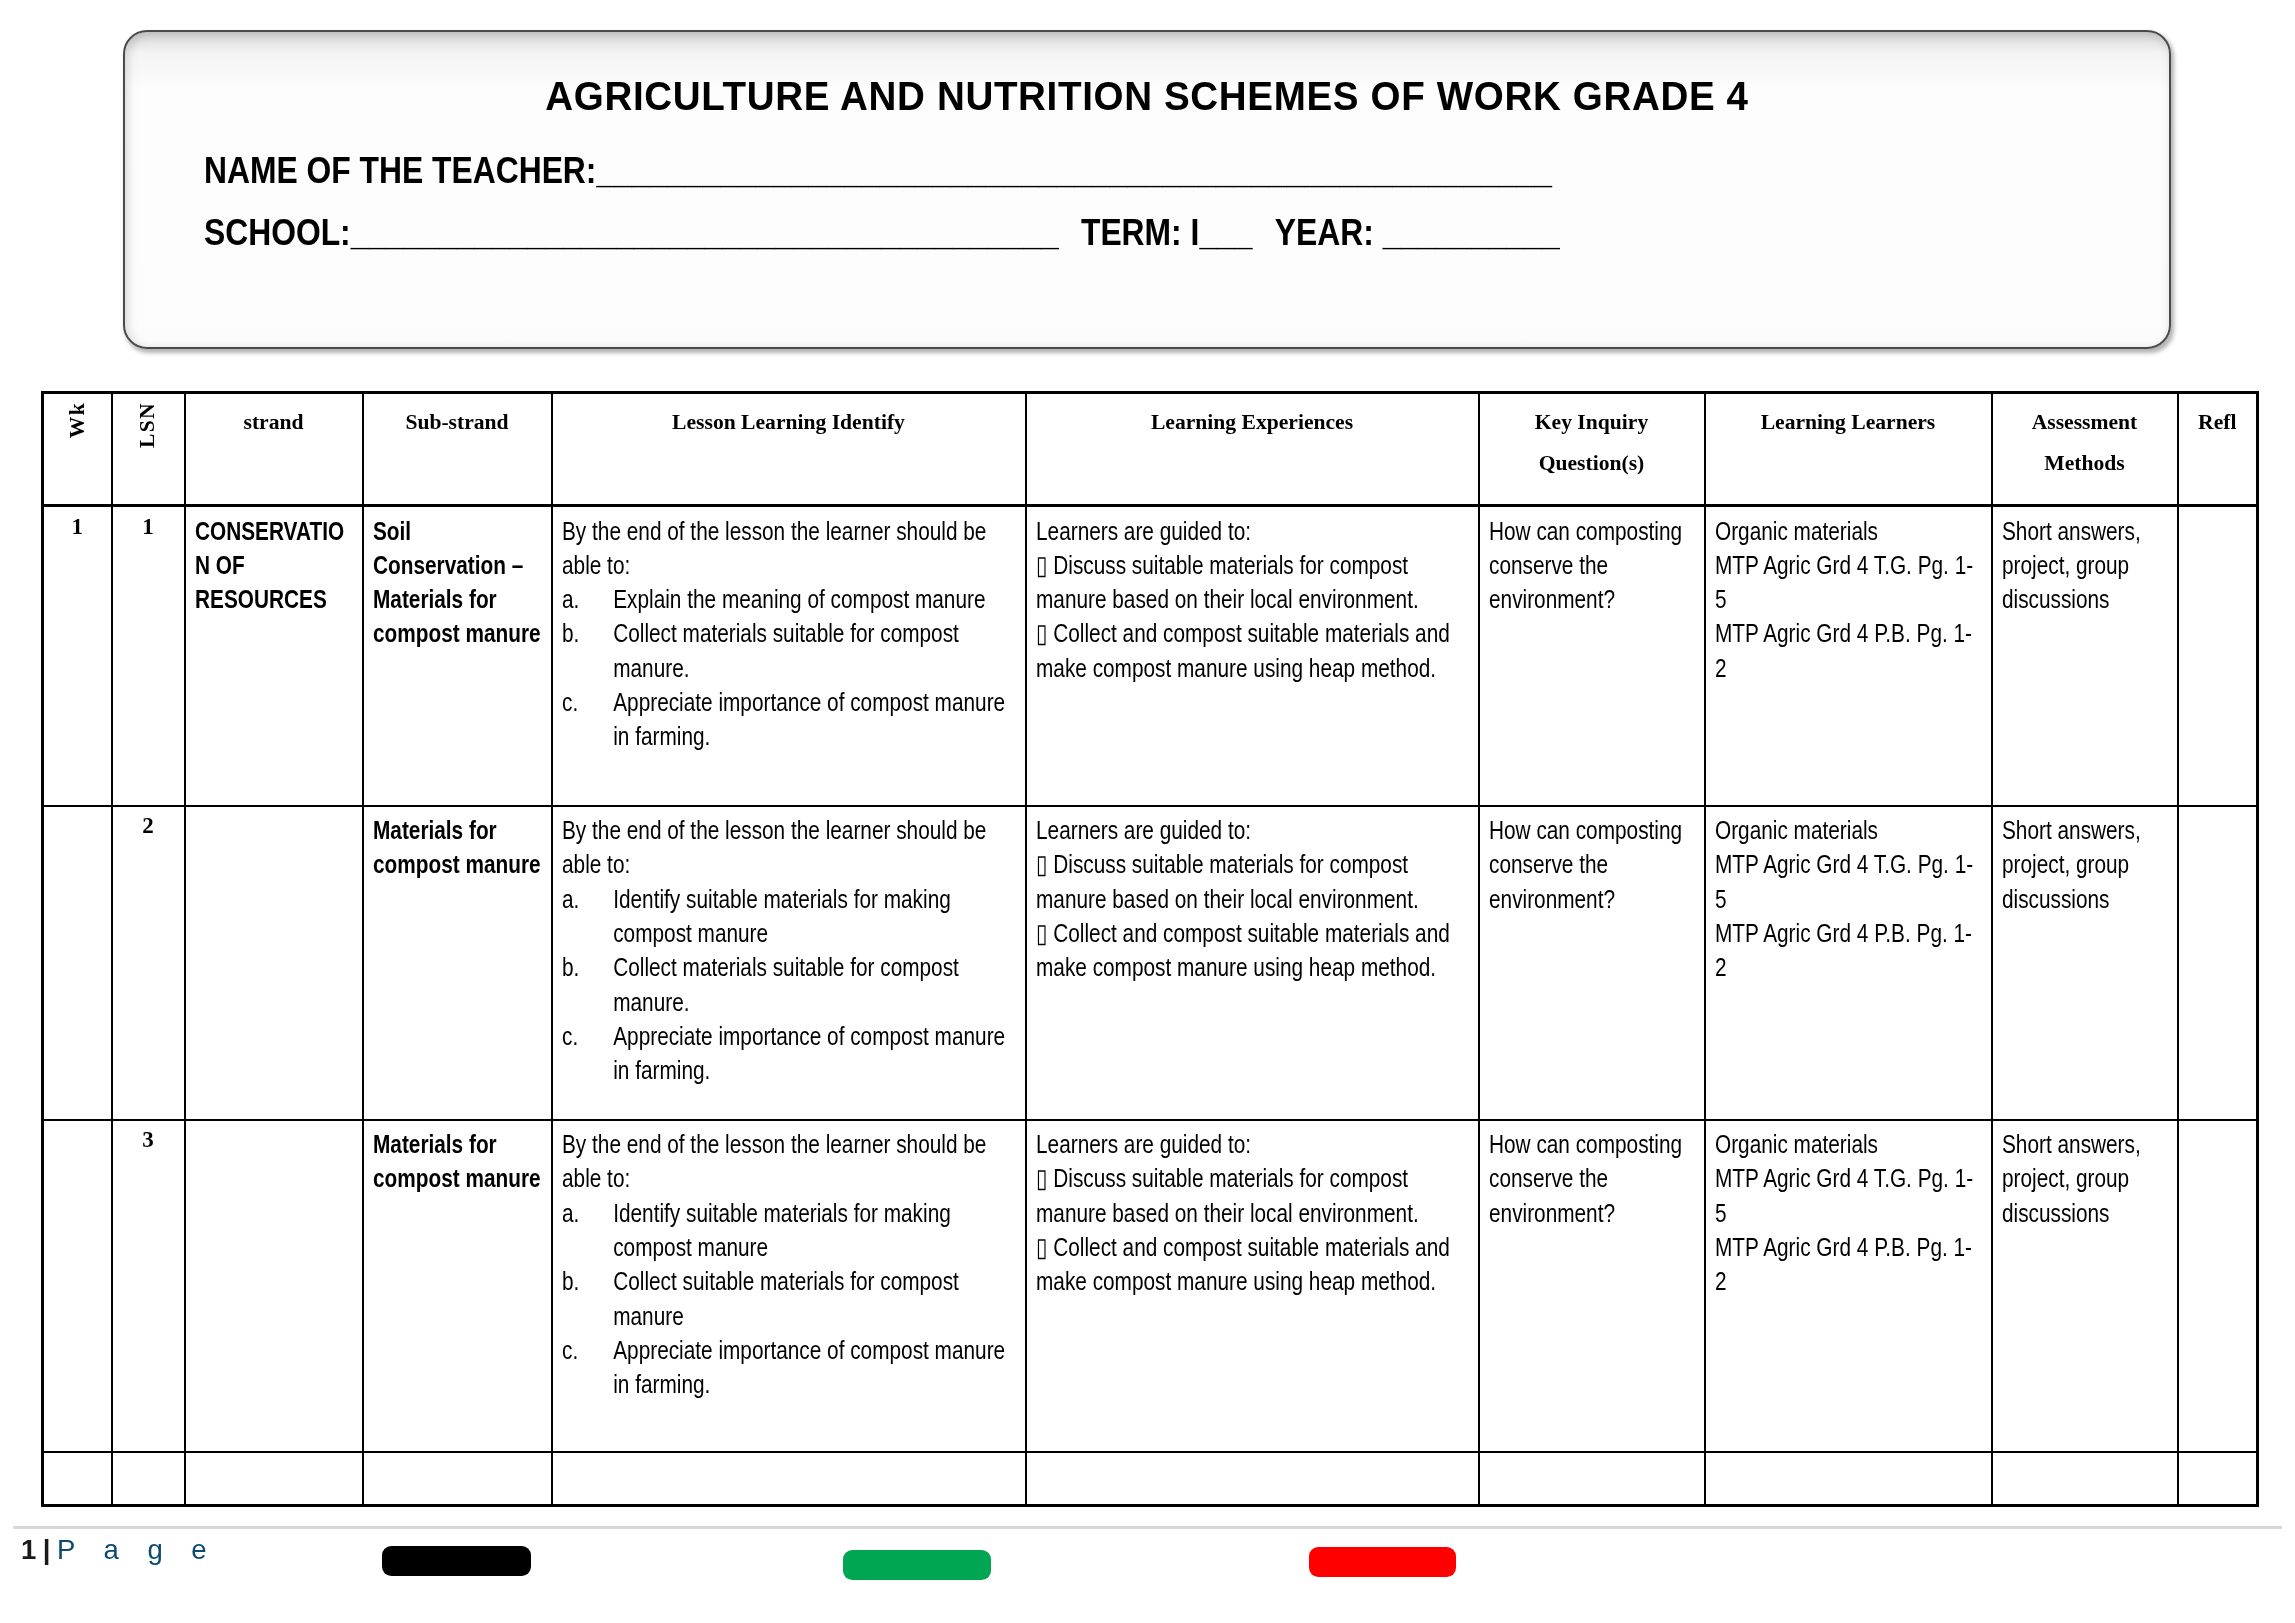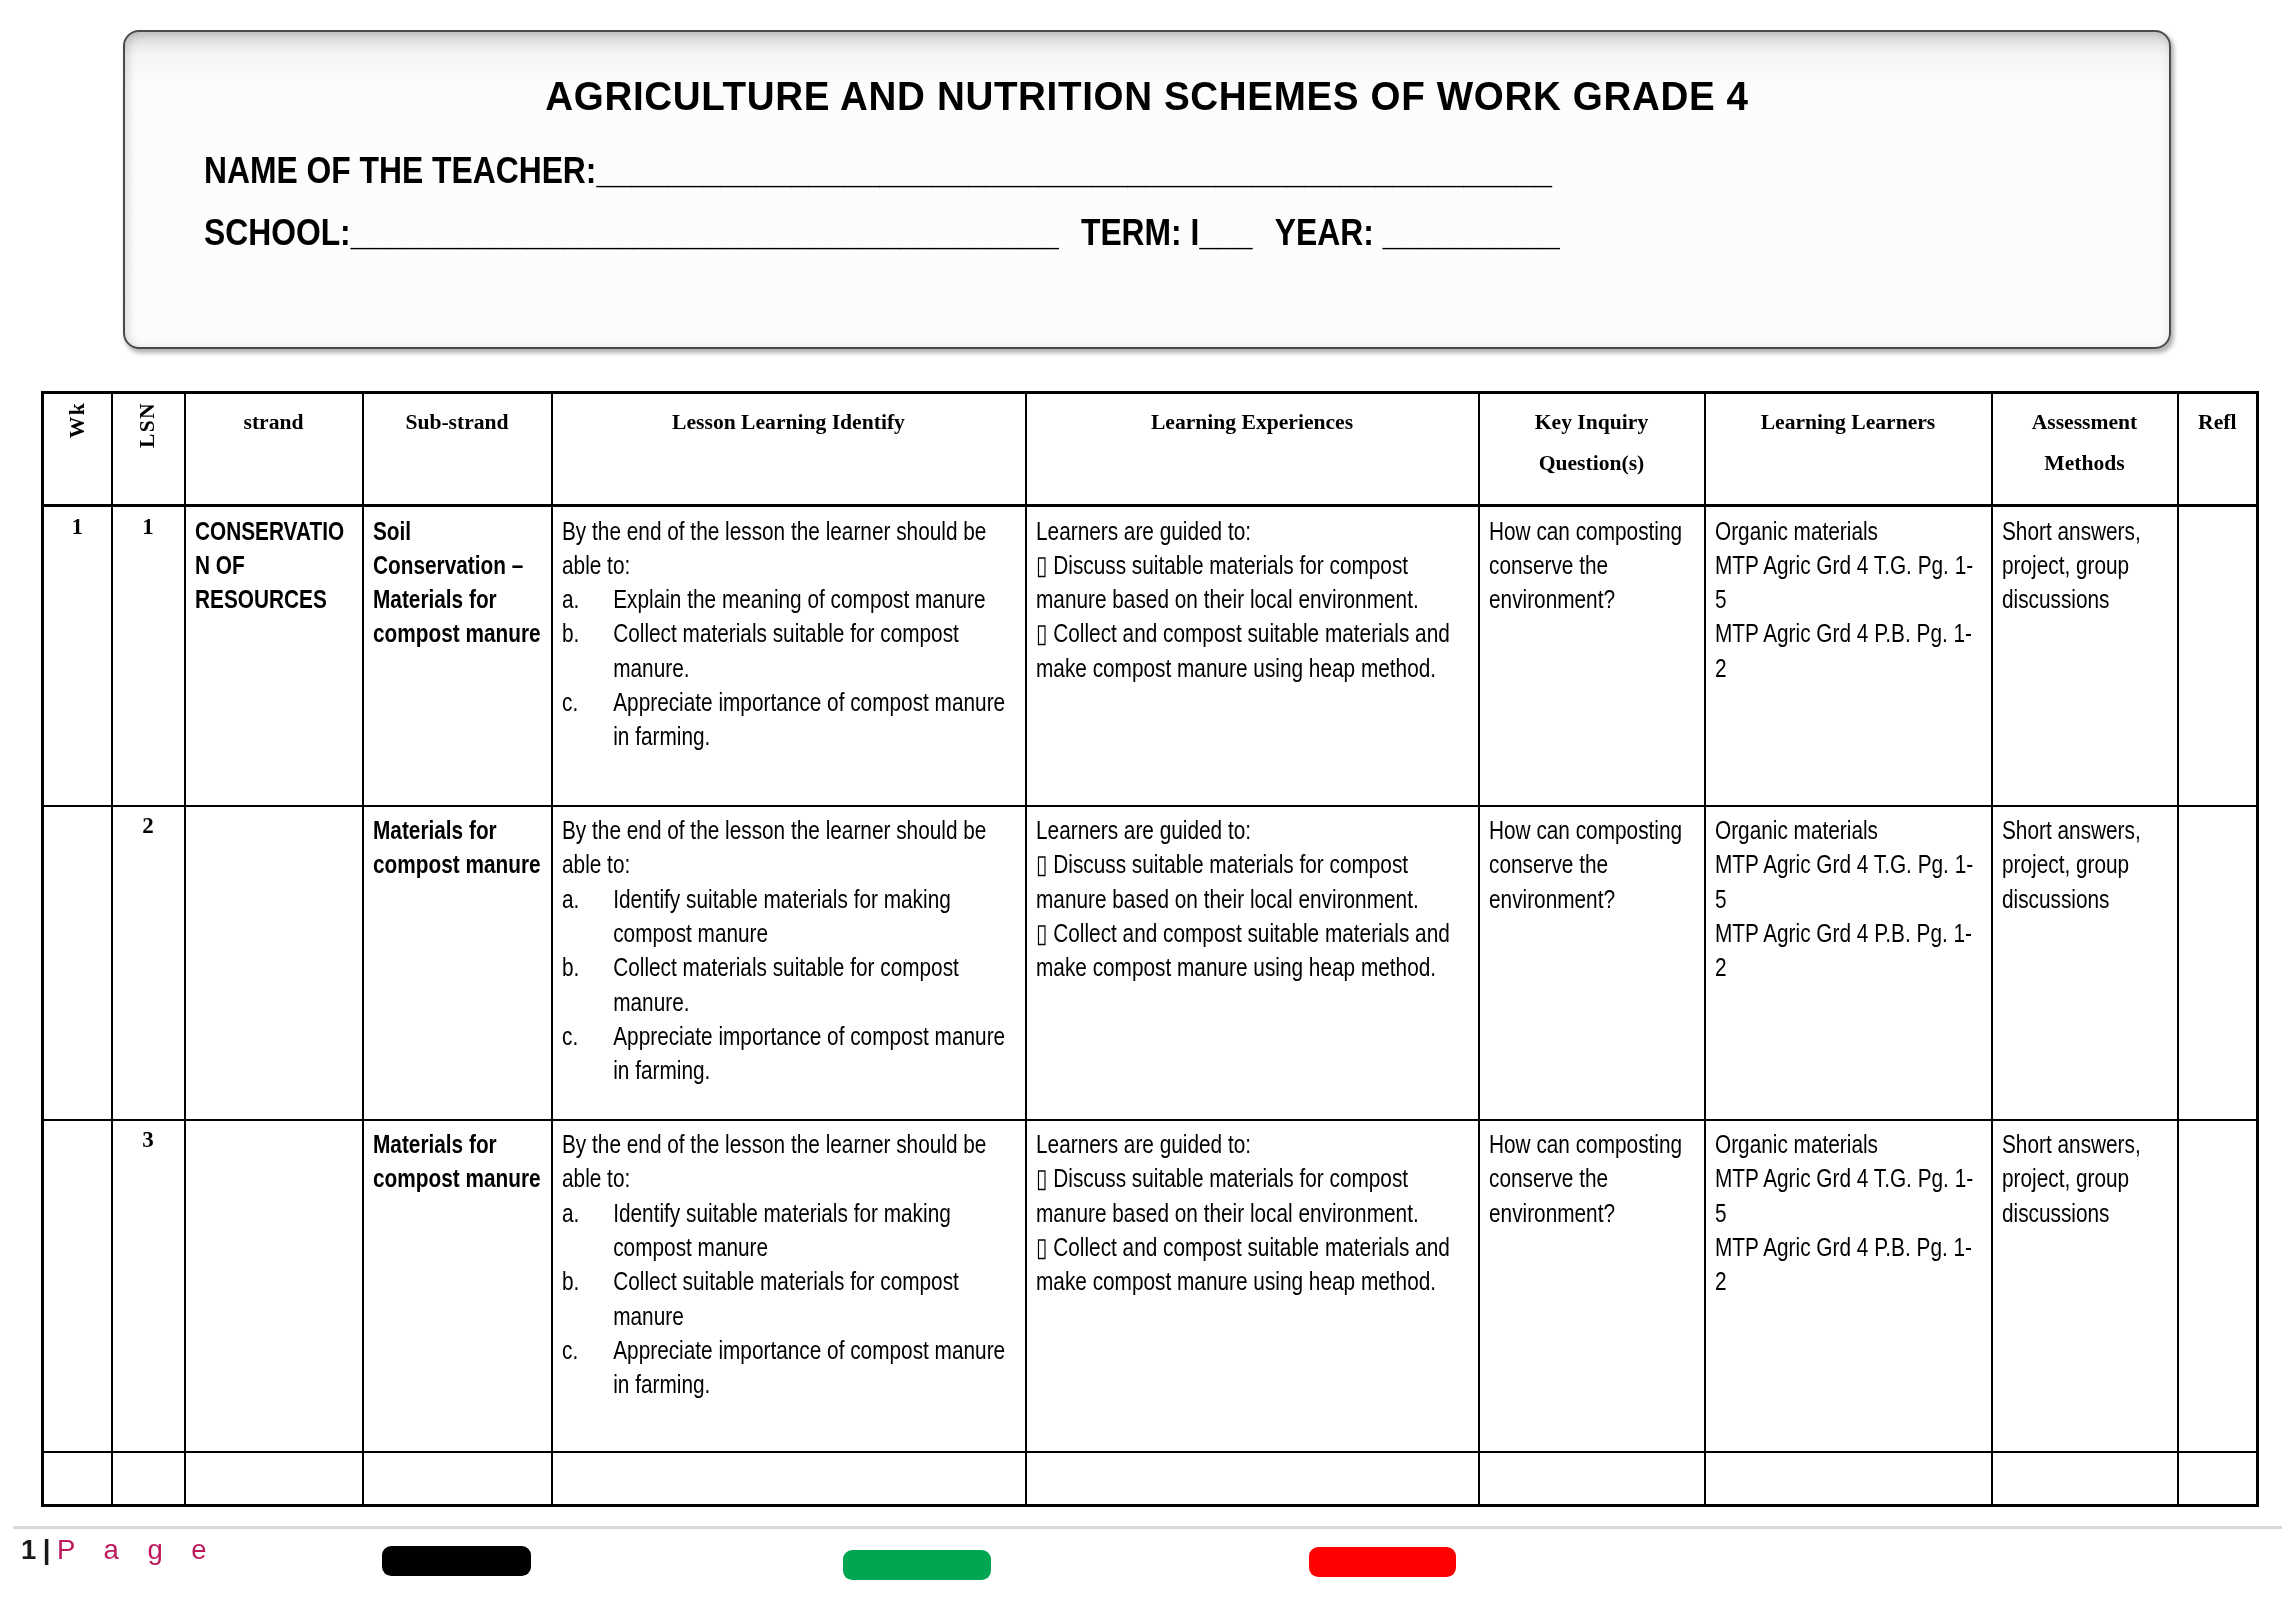--- a/index.html
+++ b/index.html
@@ -4,21 +4,21 @@
 <style>
   html,body{margin:0;padding:0;}
   body{
     width:2295px;height:1623px;background:#ffffff;position:relative;
     font-family:"Liberation Sans", sans-serif;color:#000;overflow:hidden;
   }
 
   
   .header-box{
     position:absolute;left:123px;top:30px;width:2048px;height:319px;
-    box-sizing:border-box;border:2.6px solid #4a4a4a;border-radius:16px;
+    box-sizing:border-box;border:2.6px solid #4a4a4a;border-radius:24px;
     background:linear-gradient(180deg,#d9d9d9 0px,#f4f4f4 22px,#fdfdfd 59px,#fcfcfc 100%);
     box-shadow:2.6px 3.3px 4.6px rgba(0,0,0,0.30), inset 0 3.9px 9.2px rgba(0,0,0,0.10), inset 5.2px 0 9.2px rgba(0,0,0,0.07);
   }
   .doc-title{
     margin-top:41px;text-align:center;
     font-size:41px;font-weight:900;letter-spacing:0.7px;
     transform:scaleX(0.94);transform-origin:center top;white-space:nowrap;
   }
   .form-line{
     margin-left:79px;margin-top:30px;font-size:37px;font-weight:900;
@@ -63,21 +63,21 @@
 
   
   .footer-rule{
     position:absolute;left:13px;top:1526px;width:2269px;height:2.6px;background:#d8d8d8;
   }
   .footer-text{
     position:absolute;left:21px;top:1534px;font-size:27.5px;white-space:nowrap;
   }
   .footer-text .pg-num{font-weight:bold;color:#1a1a1a;}
   .footer-text .pg-div{font-weight:bold;color:#1a1a1a;padding:0 6.5px;}
-  .footer-text .pg-word{color:#be185d;letter-spacing:10.5px;}
+  .footer-text .pg-word{color:#0c4a6e;letter-spacing:10.5px;}
   .bar{position:absolute;height:30px;border-radius:9.2px;}
   .bar.black{left:382px;top:1546px;width:149px;background:#000000;}
   .bar.green{left:843px;top:1550px;width:148px;background:#00A651;}
   .bar.red{left:1309px;top:1547px;width:147px;background:#FE0000;}
 </style>
 </head>
 <body>
 
 <div class="header-box">
   <div class="doc-title">AGRICULTURE AND NUTRITION SCHEMES OF WORK GRADE 4</div>

